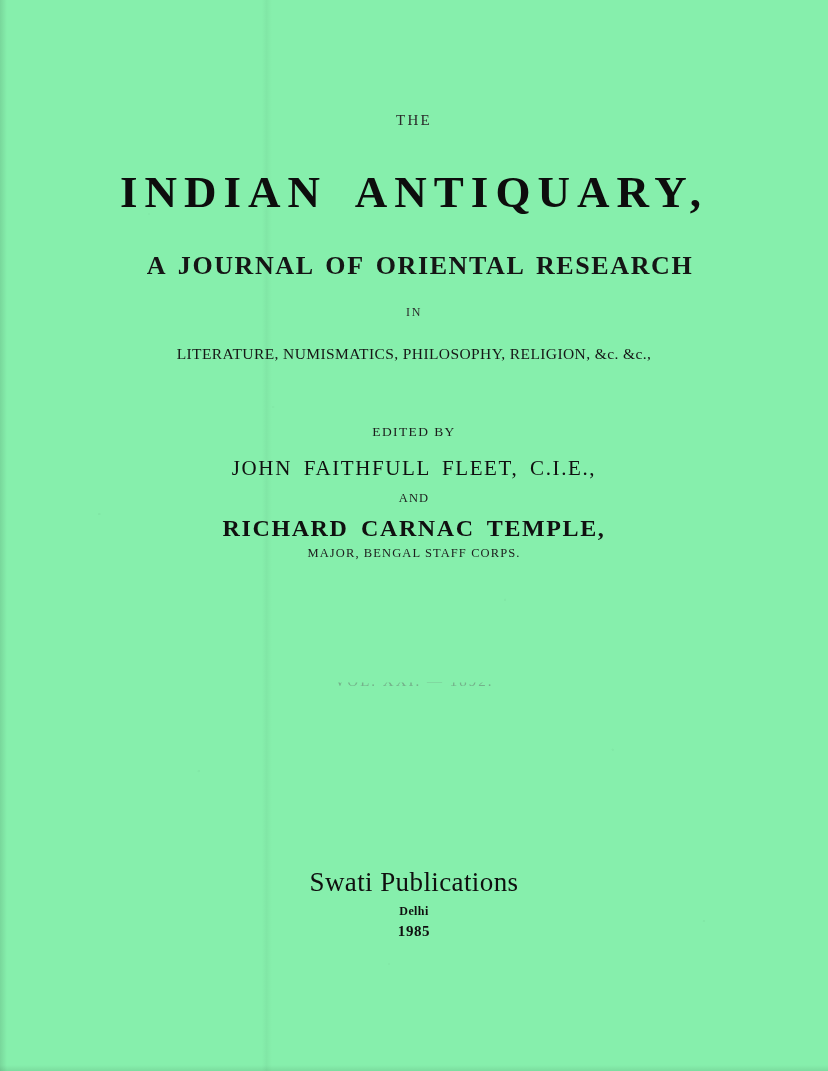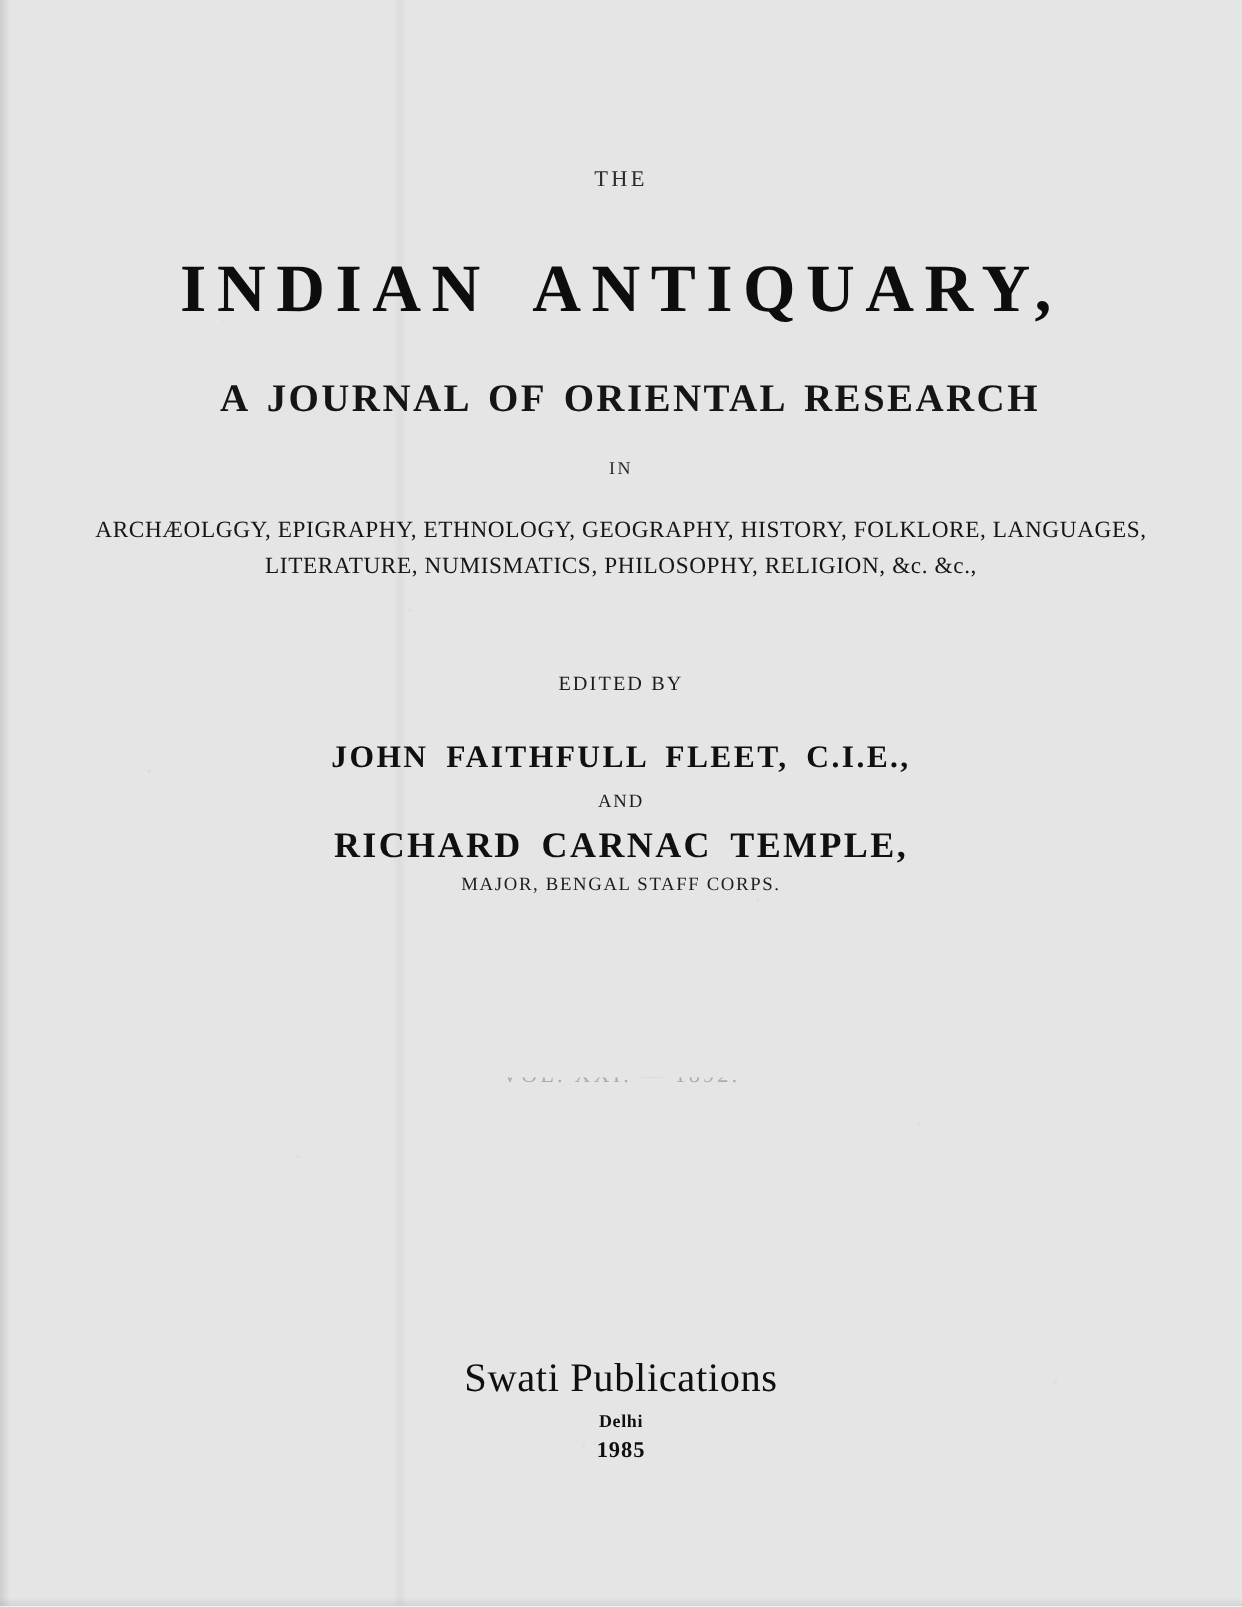--- a/index.html
+++ b/index.html
@@ -4,21 +4,21 @@
 <style>
   html, body {
     margin: 0;
     padding: 0;
     background: #ffffff;
   }
   #page {
     position: relative;
     width: 828px;
     height: 1071px;
-    background: #e5e5e5;
+    background: #86efac;
     overflow: hidden;
     font-family: "Liberation Serif", serif;
     color: #121212;
   }
   
   #page::before {
     content: "";
     position: absolute;
     inset: 0;
     pointer-events: none;
@@ -102,24 +102,24 @@
   }
   .scope .ln2 { display: block; }
 
   .edited-by {
     margin-top: 58px;
     font-size: 13.5px;
     letter-spacing: 1.4px;
     color: #1c1c1c;
   }
   .editor-name {
-    margin-top: 28px;
+    margin-top: 16px;
     font-size: 21px;
     letter-spacing: 1.6px;
-    font-weight: 700;
+    font-weight: 400;
     color: #101010;
     word-spacing: 5px;
   }
   .editor-role {
     margin-top: 5px;
     font-size: 12.5px;
     letter-spacing: 1.1px;
     color: #1d1d1d;
   }
   .line-and {
@@ -189,21 +189,20 @@
 
     <div class="line-the">THE</div>
 
     <div class="title-main">INDIAN ANTIQUARY,</div>
 
     <div class="subtitle">A JOURNAL OF ORIENTAL RESEARCH</div>
 
     <div class="line-in">IN</div>
 
     <div class="scope">
-      <span class="ln1">ARCHÆOLGGY, EPIGRAPHY, ETHNOLOGY, GEOGRAPHY, HISTORY, FOLKLORE, LANGUAGES,</span>
       <span class="ln2">LITERATURE, NUMISMATICS, PHILOSOPHY, RELIGION, &amp;c. &amp;c.,</span>
     </div>
 
     <div class="edited-by">EDITED BY</div>
 
     <div class="editor-name">JOHN FAITHFULL FLEET, C.I.E.,</div>
 
     <div class="line-and">AND</div>
 
     <div class="editor-name2">RICHARD CARNAC TEMPLE,</div>

